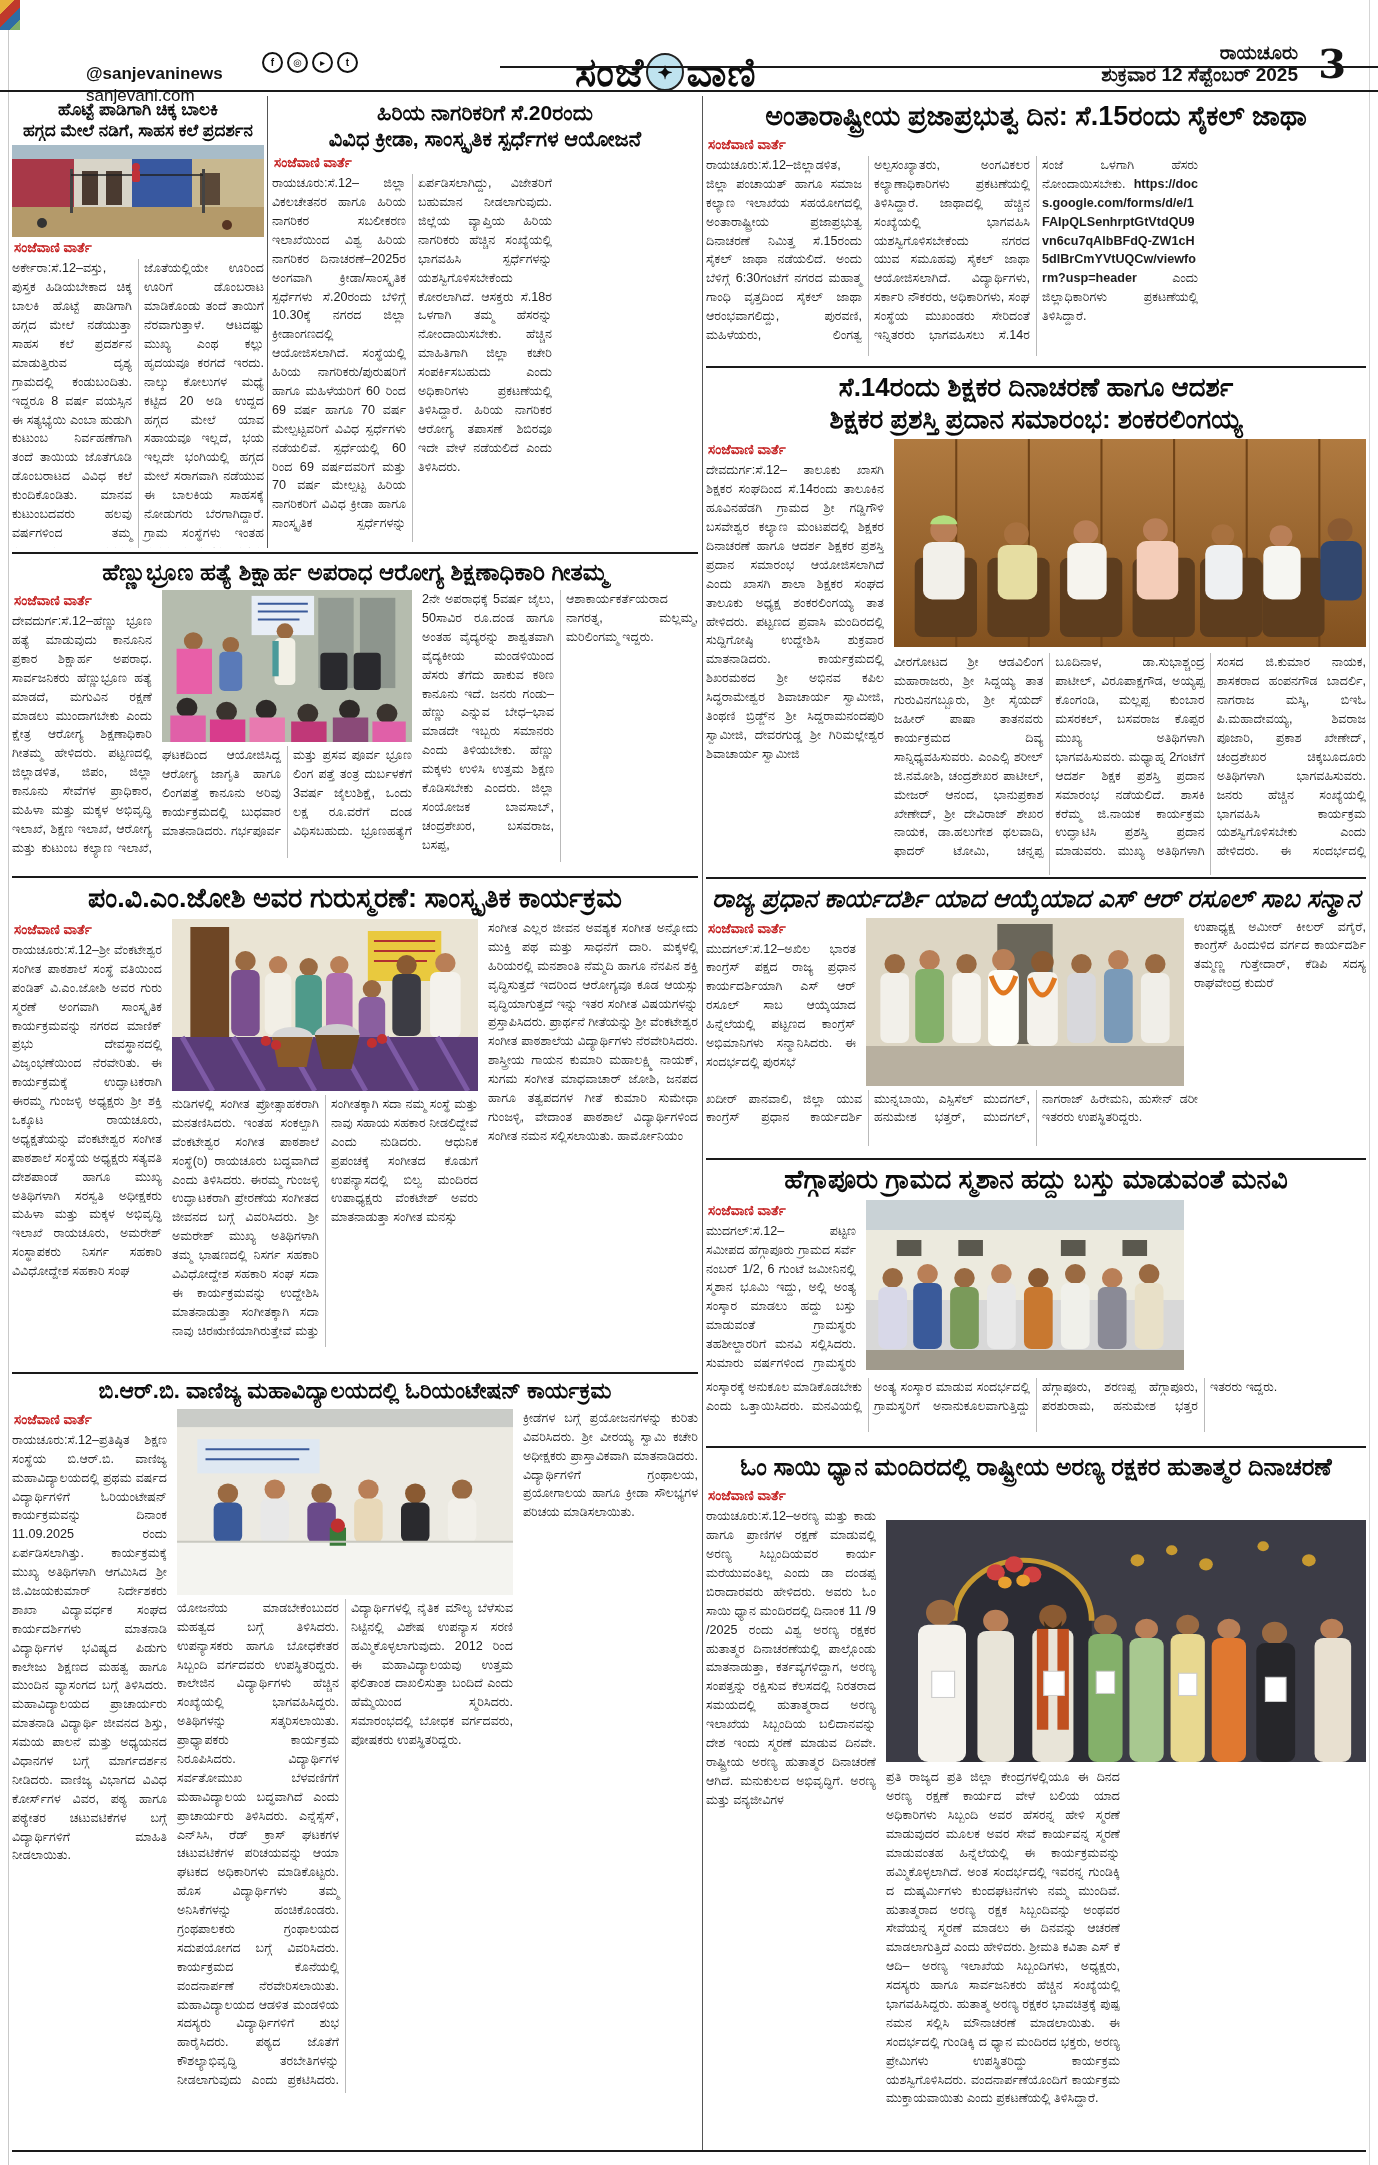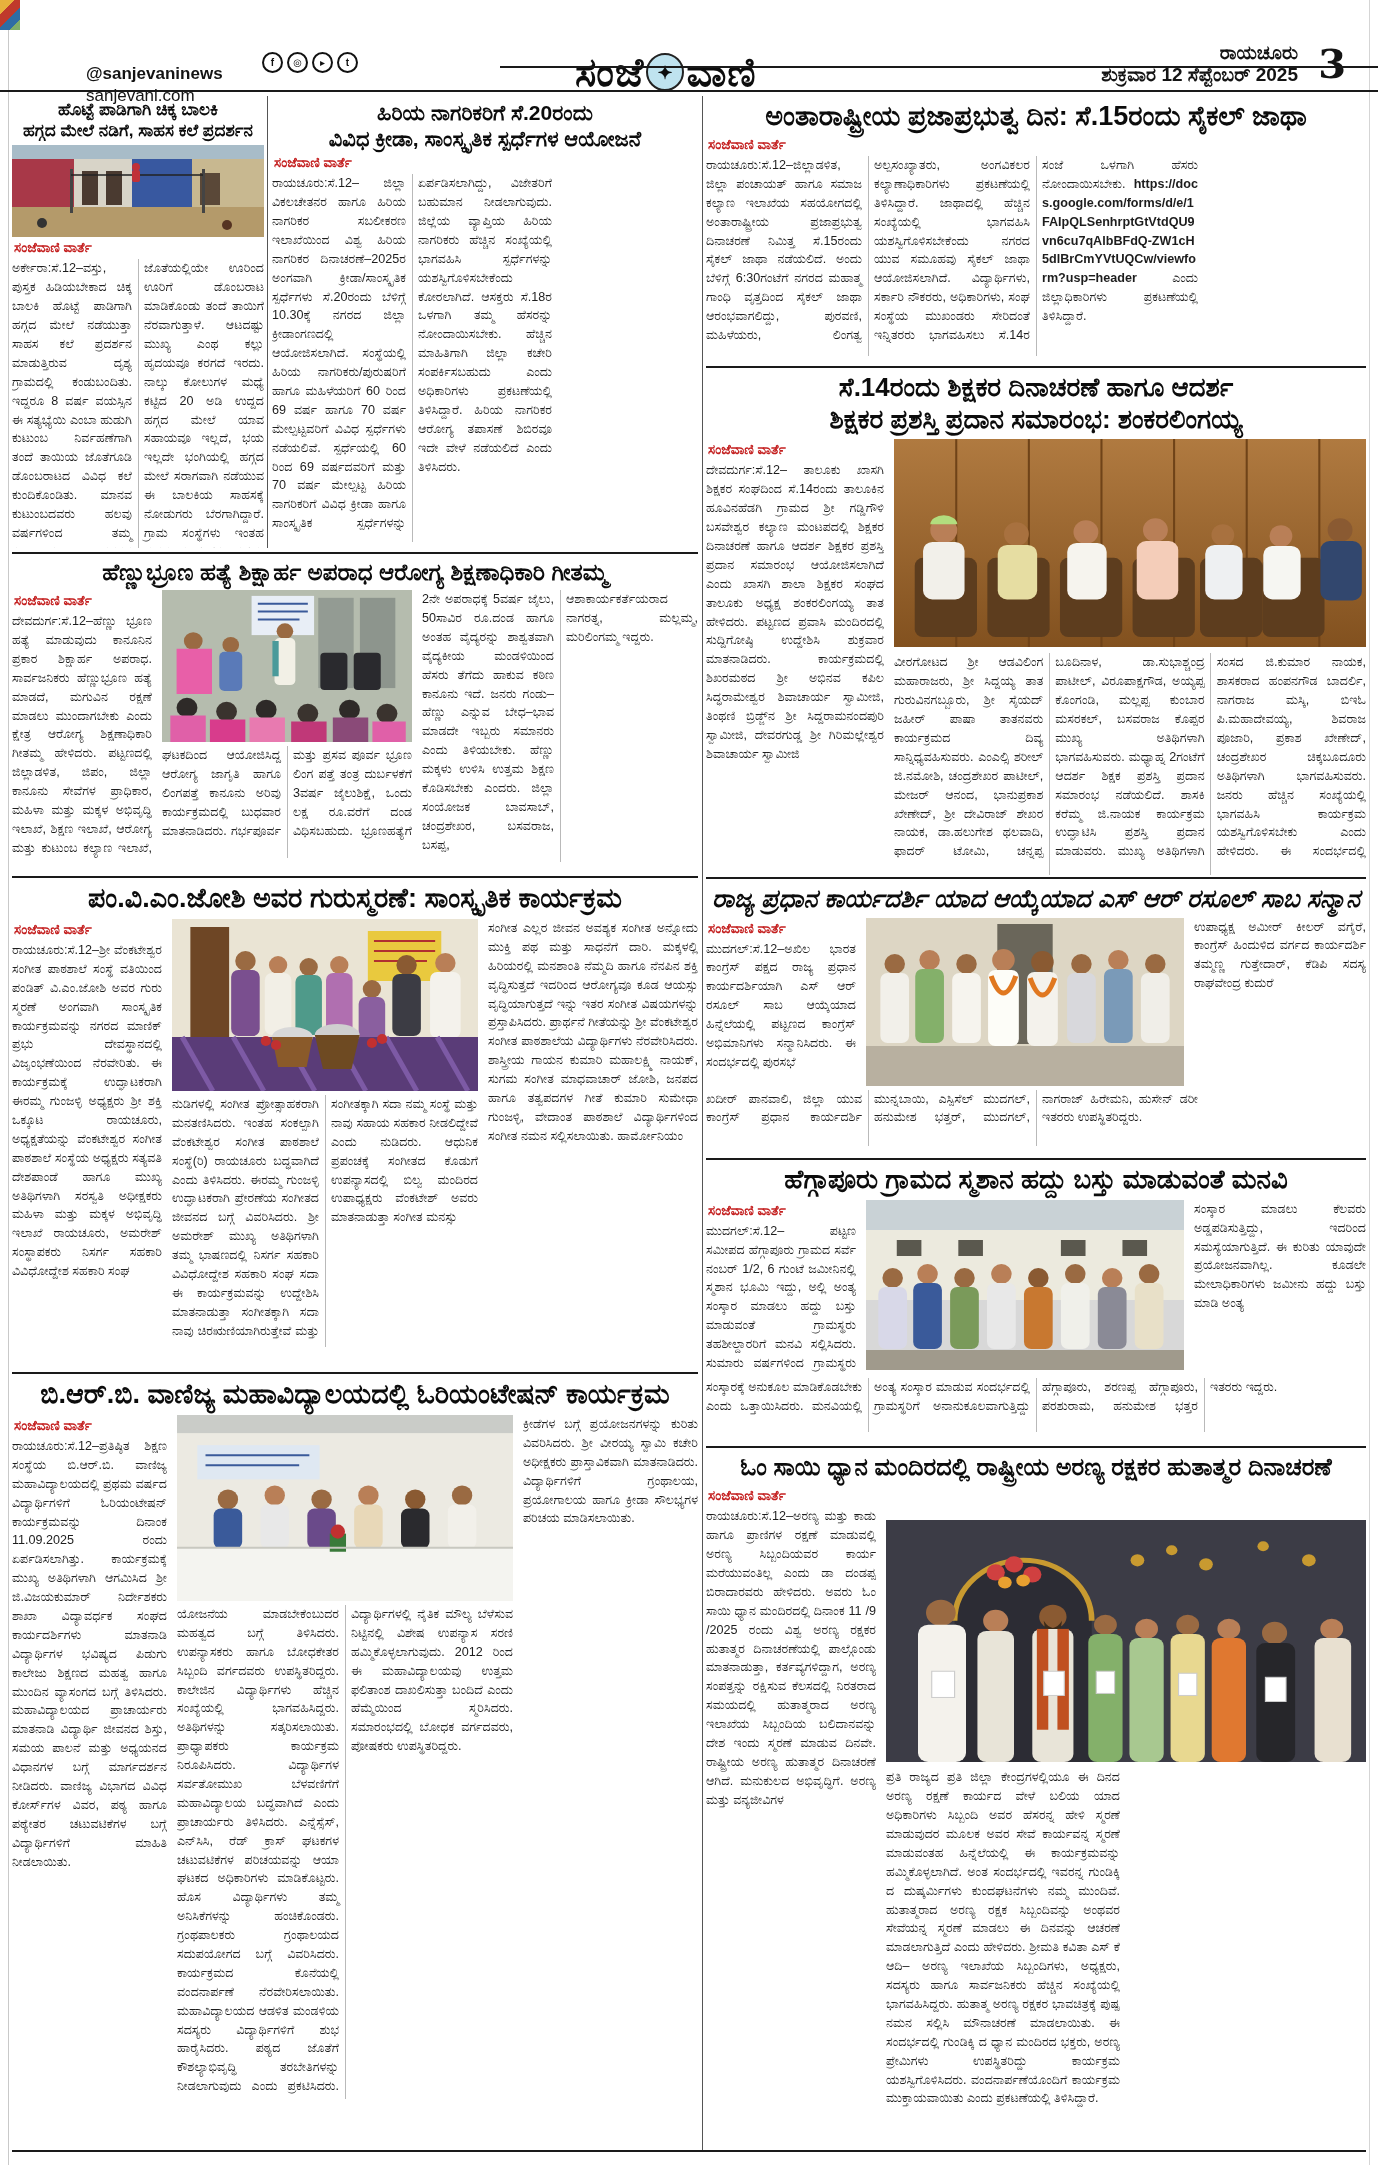--- a/index.html
+++ b/index.html
@@ -373,27 +373,26 @@
             <circle cx="204" cy="74" r="10" fill="#9a6a42"></circle>
               <rect x="190" y="83" width="28" height="66" rx="7" fill="#f0f0ea"></rect>
             <circle cx="240" cy="78" r="10" fill="#b97f57"></circle>
               <rect x="226" y="87" width="28" height="62" rx="7" fill="#8a8a96"></rect>
             <circle cx="276" cy="74" r="10" fill="#9a6a42"></circle>
               <rect x="262" y="83" width="28" height="66" rx="7" fill="#e8e0c8"></rect>
           </g>
           <rect y="150" width="310" height="20" fill="#a09a8c"></rect>
         </svg>
       </div>
-      <div class="lead-col" style="flex:1;height:170px;">ಸಂಸ್ಕಾರ ಮಾಡಲು ಕೆಲವರು ಅಡ್ಡಪಡಿಸುತ್ತಿದ್ದು, ಇದರಿಂದ ಸಮಸ್ಯೆಯಾಗುತ್ತಿದೆ. ಈ ಕುರಿತು ಯಾವುದೇ ಪ್ರಯೋಜನವಾಗಿಲ್ಲ. ಕೂಡಲೇ ಮೇಲಾಧಿಕಾರಿಗಳು ಜಮೀನು ಹದ್ದು ಬಸ್ತು ಮಾಡಿ ಅಂತ್ಯ</div>
     </div>
     <div class="body-txt" style="height:54px;column-count:4;margin-top:4px;">ಸಂಸ್ಕಾರಕ್ಕೆ ಅನುಕೂಲ ಮಾಡಿಕೊಡಬೇಕು ಎಂದು ಒತ್ತಾಯಿಸಿದರು. ಮನವಿಯಲ್ಲಿ ಅಂತ್ಯ ಸಂಸ್ಕಾರ ಮಾಡುವ ಸಂದರ್ಭದಲ್ಲಿ ಗ್ರಾಮಸ್ಥರಿಗೆ ಅನಾನುಕೂಲವಾಗುತ್ತಿದ್ದು ಹೆಗ್ಗಾಪೂರು, ಶರಣಪ್ಪ ಹೆಗ್ಗಾಪೂರು, ಪರಶುರಾಮ, ಹನುಮೇಶ ಭತ್ತರ ಇತರರು ಇದ್ದರು.</div>
   </section>
 
   <section class="article rule-top" style="left:12px;top:1372px;width:686px;height:778px;">
-    <div class="hl" style="font-size:27px;">ಬಿ.ಆರ್.ಬಿ. ವಾಣಿಜ್ಯ ಮಹಾವಿದ್ಯಾಲಯದಲ್ಲಿ ಓರಿಯಂಟೇಷನ್ ಕಾರ್ಯಕ್ರಮ</div>
+    <div class="hl" style="font-size:22px;">ಬಿ.ಆರ್.ಬಿ. ವಾಣಿಜ್ಯ ಮಹಾವಿದ್ಯಾಲಯದಲ್ಲಿ ಓರಿಯಂಟೇಷನ್ ಕಾರ್ಯಕ್ರಮ</div>
     <div class="row" style="margin-top:2px;">
       <div style="width:155px;flex-shrink:0;">
         <div class="byline">ಸಂಜೆವಾಣಿ ವಾರ್ತೆ</div>
         <div class="lead-col" style="height:688px;">ರಾಯಚೂರು:ಸೆ.12–ಪ್ರತಿಷ್ಠಿತ ಶಿಕ್ಷಣ ಸಂಸ್ಥೆಯ ಬಿ.ಆರ್.ಬಿ. ವಾಣಿಜ್ಯ ಮಹಾವಿದ್ಯಾಲಯದಲ್ಲಿ ಪ್ರಥಮ ವರ್ಷದ ವಿದ್ಯಾರ್ಥಿಗಳಿಗೆ ಓರಿಯಂಟೇಷನ್ ಕಾರ್ಯಕ್ರಮವನ್ನು ದಿನಾಂಕ 11.09.2025 ರಂದು ಏರ್ಪಡಿಸಲಾಗಿತ್ತು. ಕಾರ್ಯಕ್ರಮಕ್ಕೆ ಮುಖ್ಯ ಅತಿಥಿಗಳಾಗಿ ಆಗಮಿಸಿದ ಶ್ರೀ ಜಿ.ವಿಜಯಕುಮಾರ್ ನಿರ್ದೇಶಕರು ಶಾಖಾ ವಿದ್ಯಾವರ್ಧಕ ಸಂಘದ ಕಾರ್ಯದರ್ಶಿಗಳು ಮಾತನಾಡಿ ವಿದ್ಯಾರ್ಥಿಗಳ ಭವಿಷ್ಯದ ಪಿಡುಗು ಕಾಲೇಜು ಶಿಕ್ಷಣದ ಮಹತ್ವ ಹಾಗೂ ಮುಂದಿನ ವ್ಯಾಸಂಗದ ಬಗ್ಗೆ ತಿಳಿಸಿದರು. ಮಹಾವಿದ್ಯಾಲಯದ ಪ್ರಾಚಾರ್ಯರು ಮಾತನಾಡಿ ವಿದ್ಯಾರ್ಥಿ ಜೀವನದ ಶಿಸ್ತು, ಸಮಯ ಪಾಲನೆ ಮತ್ತು ಅಧ್ಯಯನದ ವಿಧಾನಗಳ ಬಗ್ಗೆ ಮಾರ್ಗದರ್ಶನ ನೀಡಿದರು. ವಾಣಿಜ್ಯ ವಿಭಾಗದ ವಿವಿಧ ಕೋರ್ಸ್‌ಗಳ ವಿವರ, ಪಠ್ಯ ಹಾಗೂ ಪಠ್ಯೇತರ ಚಟುವಟಿಕೆಗಳ ಬಗ್ಗೆ ವಿದ್ಯಾರ್ಥಿಗಳಿಗೆ ಮಾಹಿತಿ ನೀಡಲಾಯಿತು.</div>
       </div>
       <div style="width:336px;flex-shrink:0;">
         <div class="photo" style="width:336px;height:186px;">
           <svg viewBox="0 0 330 185" preserveAspectRatio="none">
             <rect width="330" height="185" fill="#eceae2"></rect>
             <rect width="330" height="18" fill="#caccc8"></rect>

